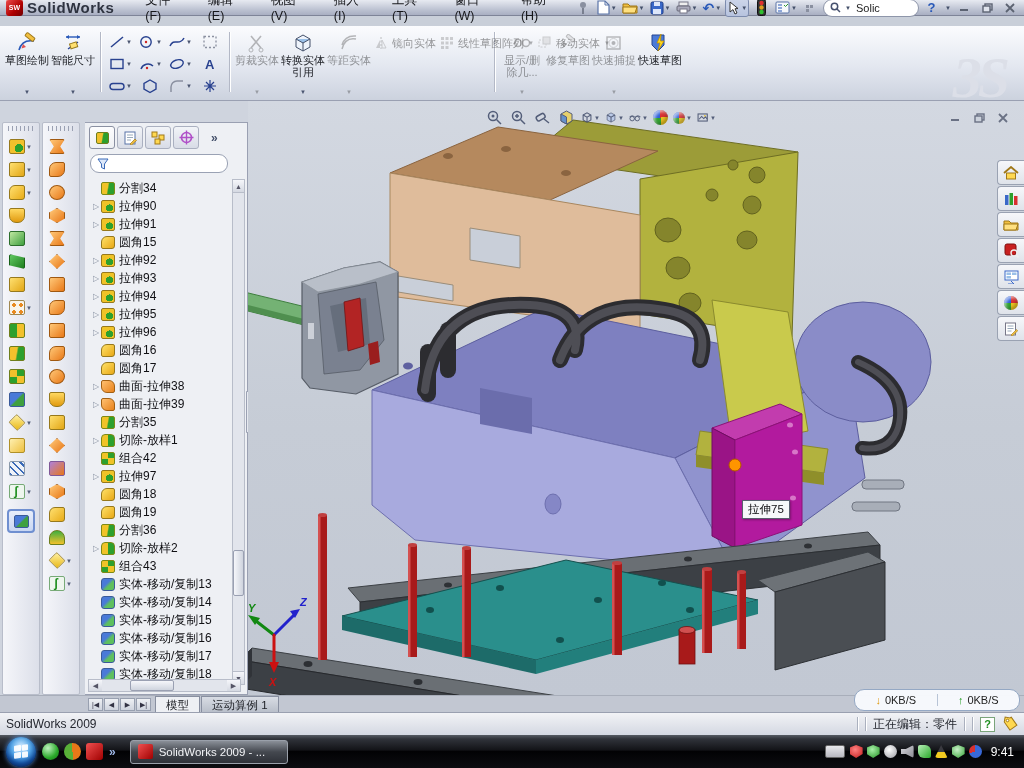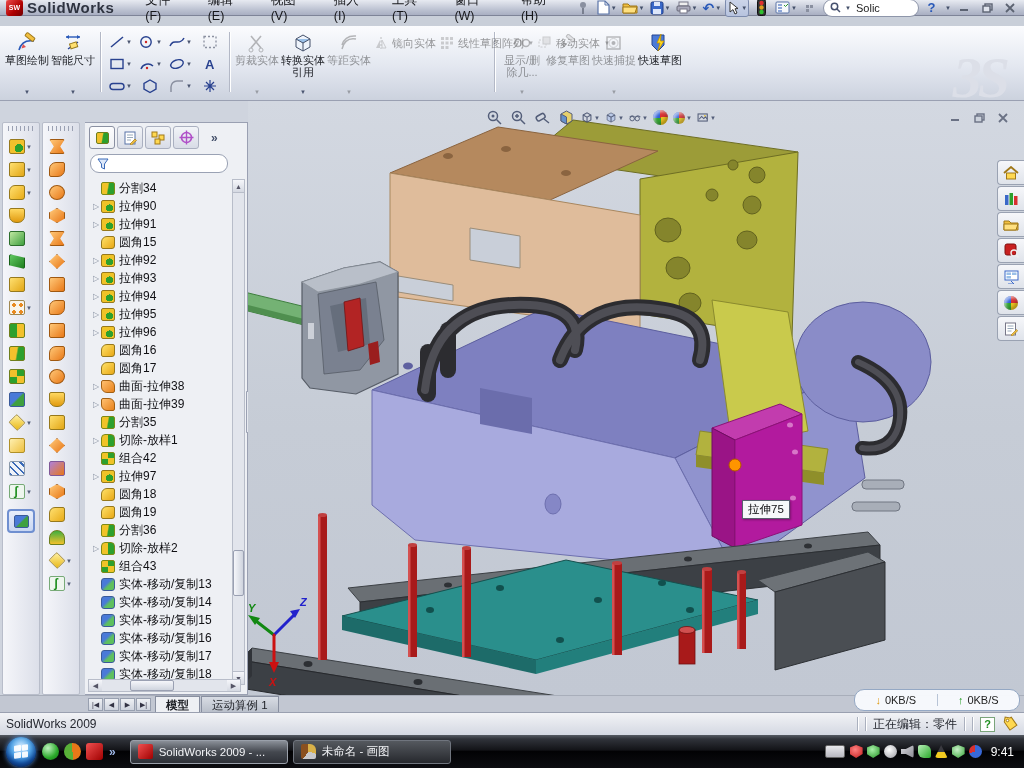--- a/index.html
+++ b/index.html
@@ -151,21 +151,21 @@
   .nup{color:#22a022;font-weight:bold;}
 
   
   .doctabs{position:absolute;left:0;top:695px;width:1024px;height:17px;background:#c2c7d2;border-top:1px solid #a8aeba;
     display:flex;align-items:flex-end;padding-left:88px;}
   .dnav{display:flex;gap:1px;margin-right:4px;margin-bottom:1px;}
   .dnb{width:15px;height:13px;font-size:7px;display:flex;align-items:center;justify-content:center;color:#334;
     background:linear-gradient(#eef0f4,#cfd4de);border:1px solid #98a0b0;}
   .dtab{padding:1px 10px 0;height:16px;font-size:11.5px;color:#1c1e24;background:linear-gradient(#d8dce4,#b9bfca);
     border:1px solid #888fa0;border-bottom:none;margin-right:1px;}
-  .dtab.active{background:#eef0f4;font-weight:bold;}
+  .dtab.active{background:#eef0f4;}
 
   
   .statusbar{position:absolute;left:0;top:712px;width:1024px;height:23px;
     background:linear-gradient(#f2f3f6,#d4d8e2);border-top:1px solid #9aa0b0;display:flex;align-items:center;padding:0 6px;}
   .stleft{font-size:12px;color:#23262e;}
   .stright{margin-left:auto;display:flex;align-items:center;gap:7px;padding-left:46px;}
   .stsep{width:1px;height:14px;background:#aab0be;box-shadow:1px 0 0 #fff;}
   .stedit{font-size:12px;color:#23262e;}
   .sthelp{width:15px;height:15px;background:#fff;border:1px solid #7aa47a;color:#1f8f1f;font-weight:bold;font-size:11px;
     display:flex;align-items:center;justify-content:center;}
@@ -1254,24 +1254,20 @@
         <span class="qli ql-sw"></span>
       </span>
     <span class="qlmore">»</span>
     <span class="tasks">
 
         <span class="task active">
           <span class="ticon sw"></span>
           <span>SolidWorks 2009 - ...</span>
         </span>
 
-        <span class="task">
-          <span class="ticon paint"></span>
-          <span>未命名 - 画图</span>
-        </span>
       </span>
     <span class="tray">
       <span class="kbd"></span>
       <span style="display:flex;gap:4px;align-items:center">
 
       <span class="tri tr-red"></span>
           <span class="tri tr-green"></span>
           <span class="tri tr-light"></span>
           <span class="tri tr-speaker"></span>
           <span class="tri tr-phone"></span>

